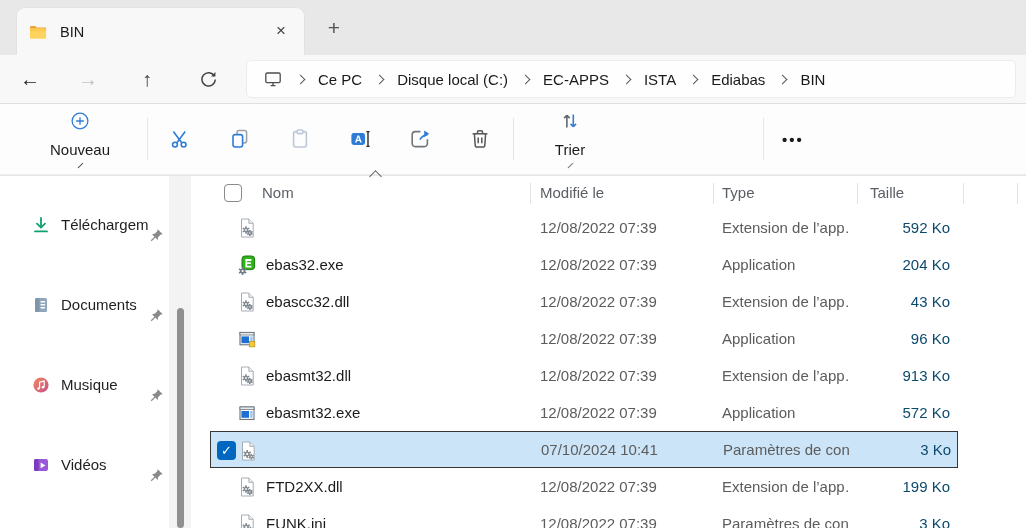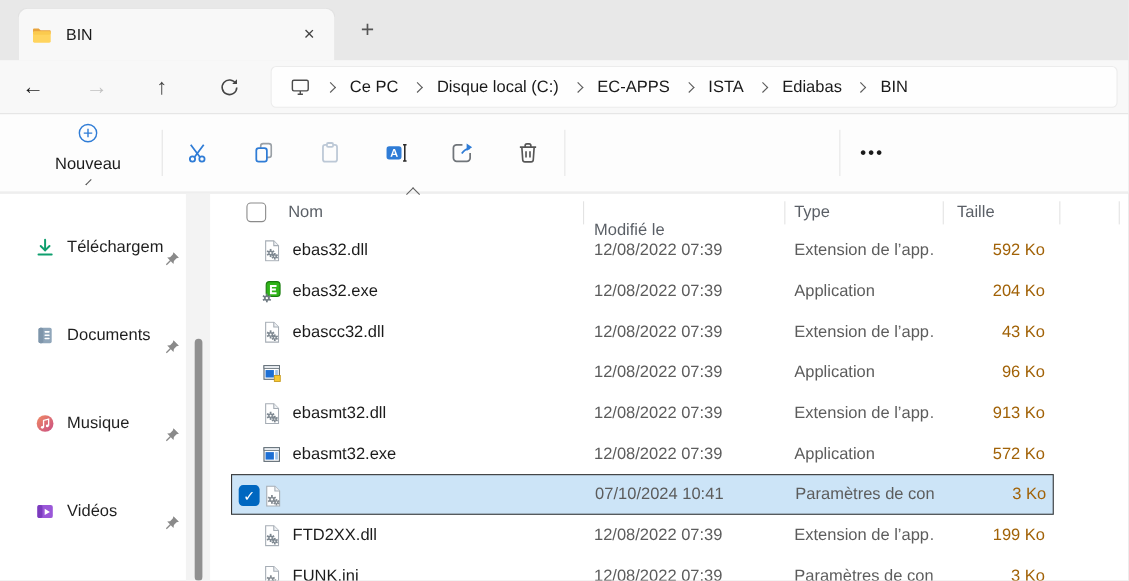--- a/index.html
+++ b/index.html
@@ -52,21 +52,21 @@
   .rows{position:absolute;left:210px;top:209px;width:748px;}
   .row{position:relative;height:37px;display:flex;align-items:center;box-sizing:border-box;}
   .row.selected{background:var(--selbg,#cce4f7);border:1.5px solid #363636;}
   .r-check{position:absolute;left:6px;top:9px;width:19px;height:19px;background:var(--accent,#0067c0);
        border-radius:4px;color:#fff;font-size:13px;display:flex;align-items:center;justify-content:center;}
   .r-icon{position:absolute;left:28px;top:8px;width:18px;height:21px;display:flex;align-items:center;justify-content:center;}
   .cell{white-space:nowrap;overflow:hidden;}
   .r-name{position:absolute;left:56px;width:268px;font-size:15px;color:#1b1b1b;}
   .r-date{position:absolute;left:330px;width:176px;font-size:15px;color:#5c5c5c;}
   .r-type{position:absolute;left:512px;width:126px;font-size:15px;color:#5c5c5c;}
-  .r-size{position:absolute;left:630px;width:110px;font-size:15px;color:#a16207;text-align:right;}
+  .r-size{position:absolute;left:630px;width:110px;font-size:15px;color:#0c4a6e;text-align:right;}
   svg{display:block;}
 </style>
 </head>
 <body>
 
 <div id="app" style="--accent: #0067c0; --selbg: #cce4f7;">
 
   <div class="tabstrip">
     <div class="tab">
       <span class="s-icon">
@@ -161,20 +161,34 @@
     </div>
     <div class="tbtn" style="left:460px;width:40px;">
       <svg width="24" height="24" viewBox="0 0 24 24" fill="none" stroke="#565656" stroke-width="1.5">
           <path d="M4.6 6.8h14.8"></path>
           <path d="M9.4 6.8V5.4A1.6 1.6 0 0 1 11 3.8h2a1.6 1.6 0 0 1 1.6 1.6v1.4"></path>
           <path d="M6.4 6.8l.8 11.4a2 2 0 0 0 2 1.9h5.6a2 2 0 0 0 2-1.9l.8-11.4"></path>
           <path d="M10.2 10.4v5.8M13.8 10.4v5.8"></path>
         </svg>
     </div>
     <div class="tdiv" style="left:513px;"></div>
+    <div class="tbtn" style="left:518px;width:104px;">
+      <span>
+        <svg width="22" height="22" viewBox="0 0 24 24" fill="none" stroke-width="1.7">
+            <g stroke="#5f6368">
+              <path d="M8.6 19V5.8M8.6 5.8L5.6 8.9M8.6 5.8l3 3.1"></path>
+            </g>
+            <g stroke="#2f7cd6">
+              <path d="M15.6 5v13.2M15.6 18.2l-3-3.1M15.6 18.2l3-3.1"></path>
+            </g>
+          </svg>
+      </span>
+      <span class="lbl">Trier</span>
+      <span class="chev down" style="border-color:#7a7a7a;"></span>
+    </div>
     <div class="tdiv" style="left:763px;"></div>
     <div class="tbtn dots" style="left:773px;width:40px;">•••</div>
   </div>
 
   <div class="content-sep"></div>
 
   <div class="sidebar">
       <div class="side-item">
     <span class="s-icon">
           <svg width="18" height="18" viewBox="0 0 18 18" fill="none" stroke="#0f9f6e" stroke-width="1.8" stroke-linecap="round">
@@ -289,21 +303,21 @@
 
   </div>
     </div>
   <div class="side-track"></div>
   <div class="side-thumb"></div>
 
   <div class="sortchev"></div>
   <div class="lheader">
     <div class="hcheck"></div>
     <div class="hlabel" style="left:62px;">Nom</div>
-    <div class="hlabel" style="left:340px;margin-top:17px;">Modifié le</div>
+    <div class="hlabel" style="left:340px;">Modifié le</div>
     <div class="hlabel" style="left:522px;">Type</div>
     <div class="hlabel" style="left:670px;">Taille</div>
     <div class="hsep" style="left:330px;"></div>
     <div class="hsep" style="left:513px;"></div>
     <div class="hsep" style="left:657px;"></div>
     <div class="hsep" style="left:763px;"></div>
     <div class="hsep" style="left:817px;"></div>
   </div>
 
   <div class="rows">
@@ -324,21 +338,20 @@
             <rect x="10" y="12" width="1.6" height="2" fill="#7d8790" transform="rotate(0 10.8 15)"></rect>
             <rect x="10" y="12" width="1.6" height="2" fill="#7d8790" transform="rotate(60 10.8 15)"></rect>
             <rect x="10" y="12" width="1.6" height="2" fill="#7d8790" transform="rotate(120 10.8 15)"></rect>
             <rect x="10" y="12" width="1.6" height="2" fill="#7d8790" transform="rotate(180 10.8 15)"></rect>
             <rect x="10" y="12" width="1.6" height="2" fill="#7d8790" transform="rotate(240 10.8 15)"></rect>
             <rect x="10" y="12" width="1.6" height="2" fill="#7d8790" transform="rotate(300 10.8 15)"></rect>
             <circle cx="10.8" cy="15" r="1.5" fill="#7d8790"></circle>
             <circle cx="10.8" cy="15" r="0.63" fill="#fff"></circle>
           </svg>
         </span>
-    <span class="cell r-name">ebas32.dll</span>
     <span class="cell r-date">12/08/2022 07:39</span>
     <span class="cell r-type">Extension de l’app…</span>
     <span class="cell r-size">592 Ko</span>
   </div>
       <div class="row">
 
     <span class="r-icon">
           <svg width="18" height="20" viewBox="0 0 18 20">
             <rect x="4" y="1" width="12.6" height="13.6" rx="3" fill="#2fb318" stroke="#1a7a0e"></rect>
             <path d="M7.4 4h6v1.9h-4.2v1.4h3.6v1.8h-3.6v1.6h4.2v1.9h-6z" fill="#fff"></path>

